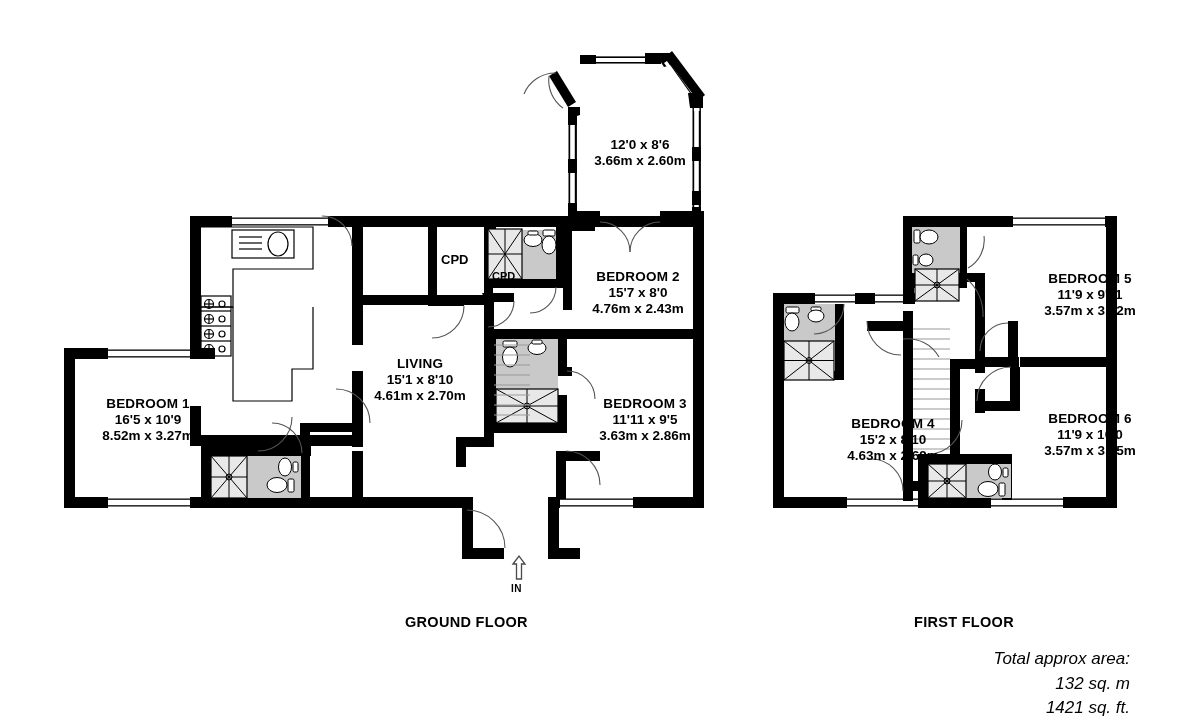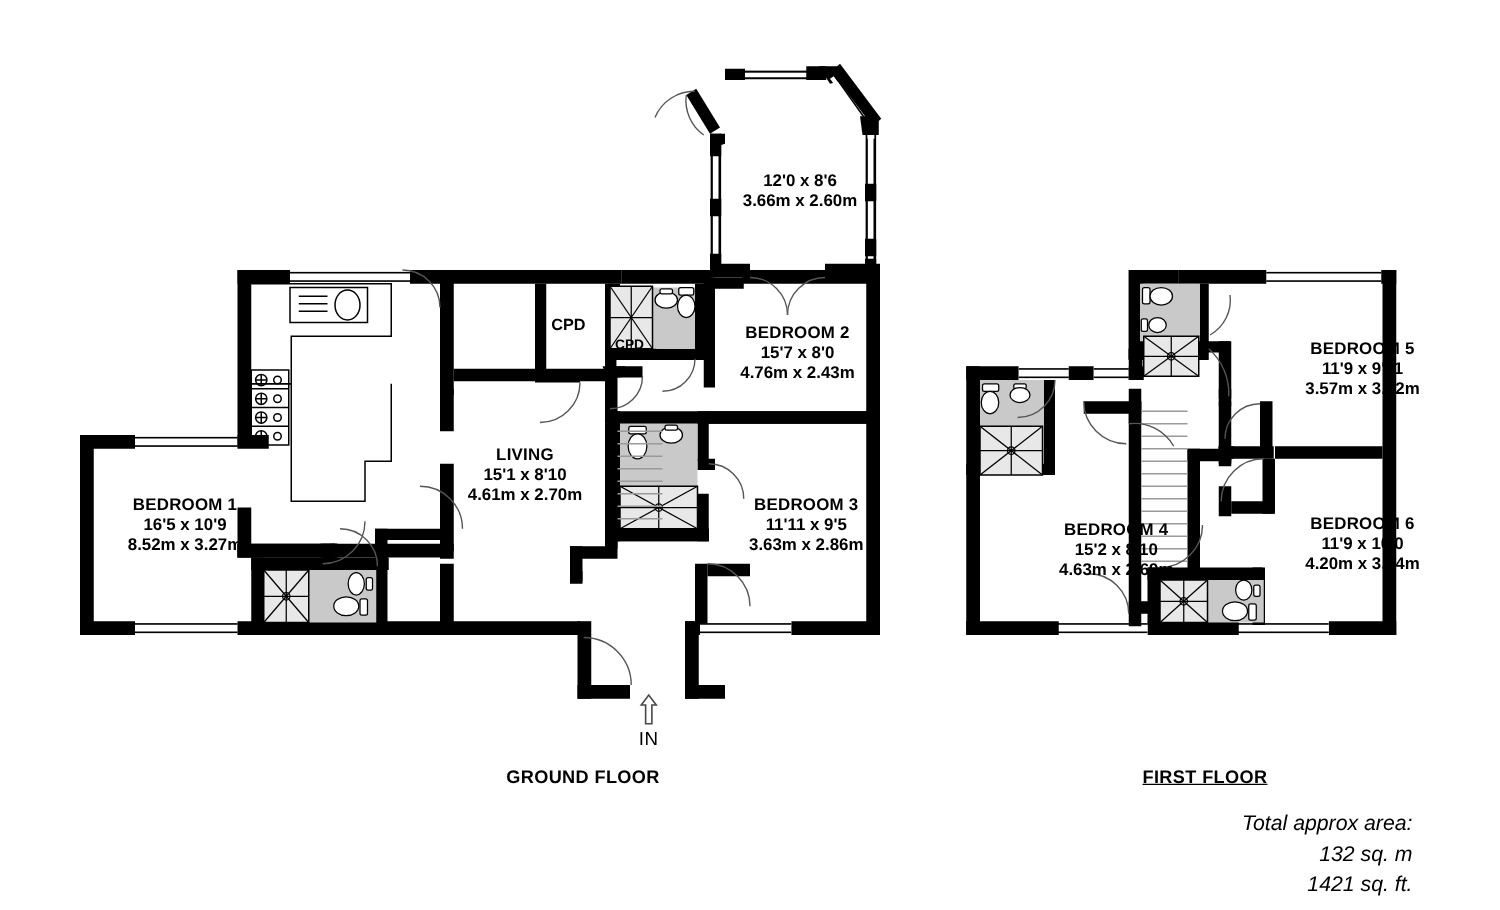--- a/index.html
+++ b/index.html
@@ -62,22 +62,22 @@
   }
   .floor-title {
     position: absolute;
     font-weight: bold;
     font-size: 14.5px;
     letter-spacing: 0.3px;
     white-space: nowrap;
   }
   .in-label {
     position: absolute;
-    font-weight: normal;
-    font-size: 15px;
+    font-weight: bold;
+    font-size: 10px;
     letter-spacing: 0.4px;
   }
   .area-block {
     position: absolute;
     text-align: right;
     font-size: 17px;
     line-height: 1.45;
     white-space: nowrap;
     font-style: italic;
   }
@@ -589,21 +589,21 @@
     <span class="rl-imp">16'5 x 10'9</span>
     <span class="rl-met">8.52m x 3.27m</span>
   </div>
 
   <div class="room-label" style="left:335px; top:345px; width:170px;">
     <span class="rl-name">LIVING</span>
     <span class="rl-imp">15'1 x 8'10</span>
     <span class="rl-met">4.61m x 2.70m</span>
   </div>
 
-  <div class="room-label" style="left:548px; top:247px; width:180px;">
+  <div class="room-label" style="left:548px; top:258px; width:180px;">
     <span class="rl-name">BEDROOM 2</span>
     <span class="rl-imp">15'7 x 8'0</span>
     <span class="rl-met">4.76m x 2.43m</span>
   </div>
 
   <div class="room-label" style="left:555px; top:385px; width:180px;">
     <span class="rl-name">BEDROOM 3</span>
     <span class="rl-imp">11'11 x 9'5</span>
     <span class="rl-met">3.63m x 2.86m</span>
   </div>
@@ -619,27 +619,27 @@
 
   <div class="room-label" style="left:1000px; top:260px; width:180px;">
     <span class="rl-name">BEDROOM 5</span>
     <span class="rl-imp">11'9 x 9'11</span>
     <span class="rl-met">3.57m x 3.02m</span>
   </div>
 
   <div class="room-label" style="left:1000px; top:400px; width:180px;">
     <span class="rl-name">BEDROOM 6</span>
     <span class="rl-imp">11'9 x 10'0</span>
-    <span class="rl-met">4.20m x 3.04m</span>
+    <span class="rl-met">3.57m x 3.95m</span>
   </div>
 
   <div class="in-label" style="left:511px; top:572px;">IN</div>
 
   <div class="floor-title" style="left:405px; top:603px;">GROUND FLOOR</div>
-  <div class="floor-title" style="left:914px; top:603px;text-decoration:underline;">FIRST FLOOR</div>
+  <div class="floor-title" style="left:914px; top:603px;">FIRST FLOOR</div>
 
   <div class="area-block" style="left:880px; top:636px; width:250px;">
     <span>Total approx area:</span>
     <span>132 sq. m</span>
     <span>1421 sq. ft.</span>
   </div>
 
 </div>
 
 </body></html>

